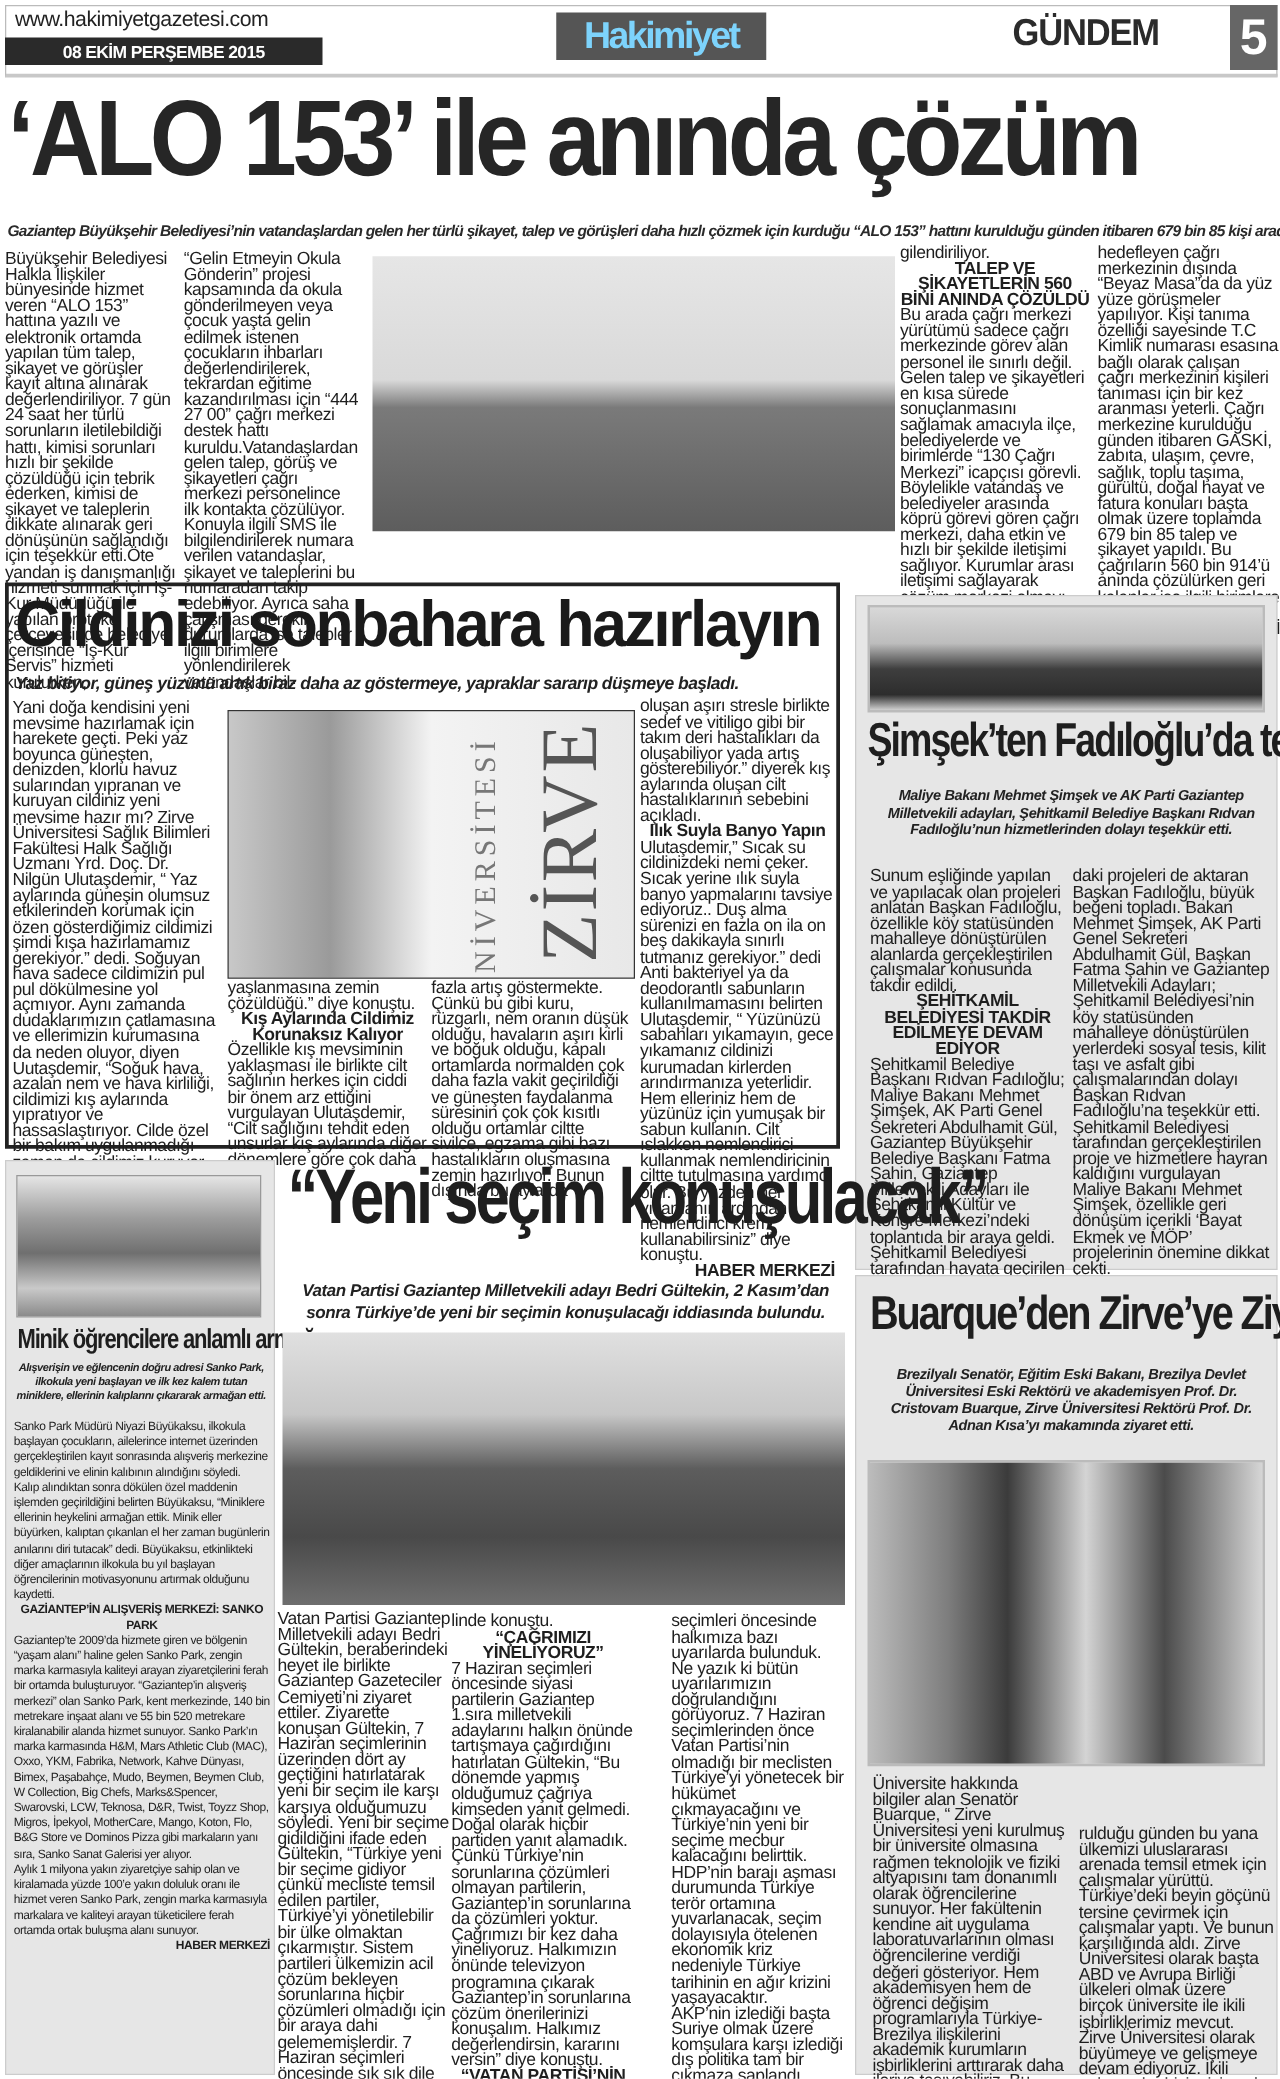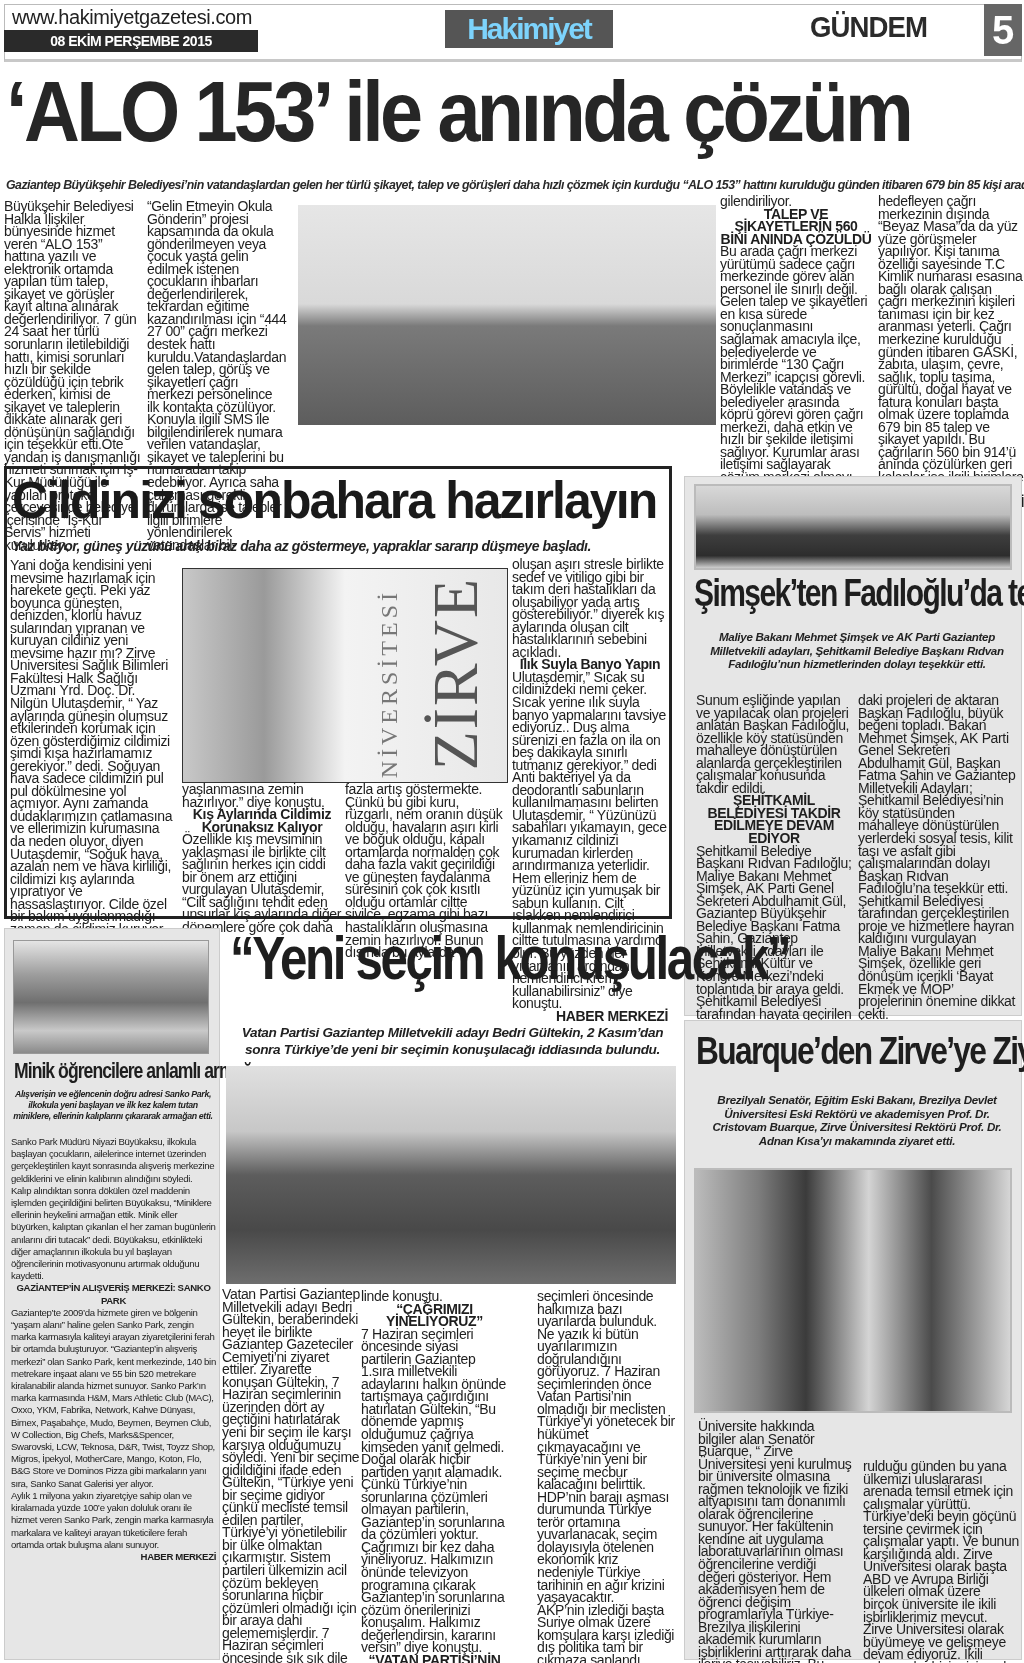--- a/index.html
+++ b/index.html
@@ -7,21 +7,21 @@
   body { position: relative; font-family: "Liberation Sans", sans-serif; color: #1a1a1a; }
   .abs { position: absolute; }
   .body-text { font-family: "Liberation Sans", sans-serif; font-size: 14px; line-height: 12.55px; color: #1e1e1e; letter-spacing: -0.35px; }
   .body-text p { margin: 0; }
   .subhead { text-align: center; font-weight: bold; }
   .byline { text-align: right; font-weight: bold; }
   .photo { background: #777; overflow: hidden; position: absolute; }
 
   
   #masthead { left: 4px; top: 4px; width: 1018px; height: 58px; border: 1px solid #bbb; border-bottom: 3px solid #c8c8c8; background: #fff; }
-  #site-url { left: 12px; top: 6px; font-size: 20px; font-family: "Liberation Sans", sans-serif; letter-spacing: -0.4px; color: #222; }
+  #site-url { left: 12px; top: 6px; font-size: 17px; font-family: "Liberation Sans", sans-serif; letter-spacing: -0.4px; color: #222; }
   #date-bar { left: 4px; top: 30px; width: 254px; height: 22px; background: #2a2a2a; color: #fff; font-weight: bold; font-size: 14px; line-height: 22px; text-align: center; letter-spacing: -0.5px; transform-origin: left; }
   #logo { left: 445px; top: 10px; width: 168px; height: 38px; background: #555; color: #7dd3fc; font-weight: bold; font-size: 30px; line-height: 38px; text-align: center; letter-spacing: -2px; font-family: "Liberation Sans", sans-serif; }
   #section-name { left: 810px; top: 10px; font-size: 30px; font-weight: bold; letter-spacing: -1px; color: #2b2b2b; transform: scaleX(0.92); transform-origin: left; }
   #page-num { left: 984px; top: 4px; width: 38px; height: 52px; background: #666; color: #fff; font-size: 40px; font-weight: bold; text-align: center; line-height: 52px; }
 
   
   #headline-1 { left: 6px; top: 66px; width: 1012px; font-size: 86px; font-weight: bold; line-height: 90px; letter-spacing: -4px; color: #262626; white-space: nowrap; transform: scaleX(0.9); transform-origin: left; }
   #deck-1 { left: 6px; top: 178px; width: 1015px; font-size: 12.4px; font-style: italic; font-weight: bold; color: #2a2a2a; white-space: nowrap; letter-spacing: -0.55px; }
 
   
@@ -113,21 +113,21 @@
 <div id="headline-2" class="abs">Cildinizi sonbahara  hazırlayın</div>
 <div id="deck-2" class="abs">Yaz bitiyor, güneş yüzünü artık biraz daha az göstermeye, yapraklar sararıp düşmeye başladı.</div>
 <div id="skin-col1" class="abs body-text">
     <p>Yani doğa kendisini yeni mevsime hazırlamak için harekete geçti. Peki yaz boyunca güneşten, denizden, klorlu havuz sularından yıpranan ve kuruyan cildiniz yeni mevsime hazır mı? Zirve Üniversitesi Sağlık Bilimleri Fakültesi Halk Sağlığı Uzmanı Yrd. Doç. Dr. Nilgün Ulutaşdemir, “ Yaz aylarında güneşin olumsuz etkilerinden korumak için özen gösterdiğimiz cildimizi şimdi kışa hazırlamamız gerekiyor.” dedi. Soğuyan hava sadece cildimizin pul pul dökülmesine yol açmıyor. Aynı zamanda dudaklarımızın çatlamasına ve ellerimizin kurumasına da neden oluyor, diyen Uutaşdemir, “Soğuk hava, azalan nem ve hava kirliliği, cildimizi kış aylarında yıpratıyor ve hassaslaştırıyor. Cilde özel bir bakım uygulanmadığı zaman da cildimiz kuruyor. Yine cildimizde pul pul dökülmeler, kızarıklıklar, dudaklarımızda çatlamalar görülebiliyor ve tüm bu etkiler, zamanla cildimizin erken</p>
   </div>
 <div id="skin-photo" class="photo">
   <span id="skin-photo-text">ZİRVE</span>
   <span id="skin-photo-text2">ÜNİVERSİTESİ</span>
 </div>
 <div id="skin-col2" class="abs body-text">
-  <p>yaşlanmasına zemin hazırlıyor.” diye konuştu.</p>
+  <p>yaşlanmasına zemin çözüldüğü.” diye konuştu.</p>
   <p class="subhead">Kış Aylarında Cildimiz Korunaksız Kalıyor</p>
   <p>Özellikle kış mevsiminin yaklaşması ile birlikte cilt sağlının herkes için ciddi bir önem arz ettiğini vurgulayan Ulutaşdemir, “Cilt sağlığını tehdit eden unsurlar kış aylarında diğer dönemlere göre çok daha</p>
 </div>
 <div id="skin-col3" class="abs body-text">
     <p>fazla artış göstermekte. Çünkü bu gibi kuru, rüzgarlı, nem oranın düşük olduğu, havaların aşırı kirli ve boğuk olduğu, kapalı ortamlarda normalden çok daha fazla vakit geçirildiği ve güneşten faydalanma süresinin çok çok kısıtlı olduğu ortamlar ciltte sivilce, egzama gibi bazı hastalıkların oluşmasına  zemin hazırlıyor. Bunun dışında bu aylarda</p>
   </div>
 <div id="skin-col4" class="abs body-text">
   <p>oluşan aşırı stresle birlikte sedef ve vitiligo gibi bir takım deri hastalıkları da oluşabiliyor yada artış gösterebiliyor.” diyerek kış aylarında oluşan cilt hastalıklarının sebebini açıkladı.</p>
   <p class="subhead">Ilık Suyla Banyo Yapın</p>
   <p style="white-space: pre-line;">Ulutaşdemir,” Sıcak su cildinizdeki nemi çeker. Sıcak yerine ılık suyla banyo yapmalarını tavsiye ediyoruz.. Duş alma sürenizi en fazla on ila on beş dakikayla sınırlı tutmanız gerekiyor.” dedi

